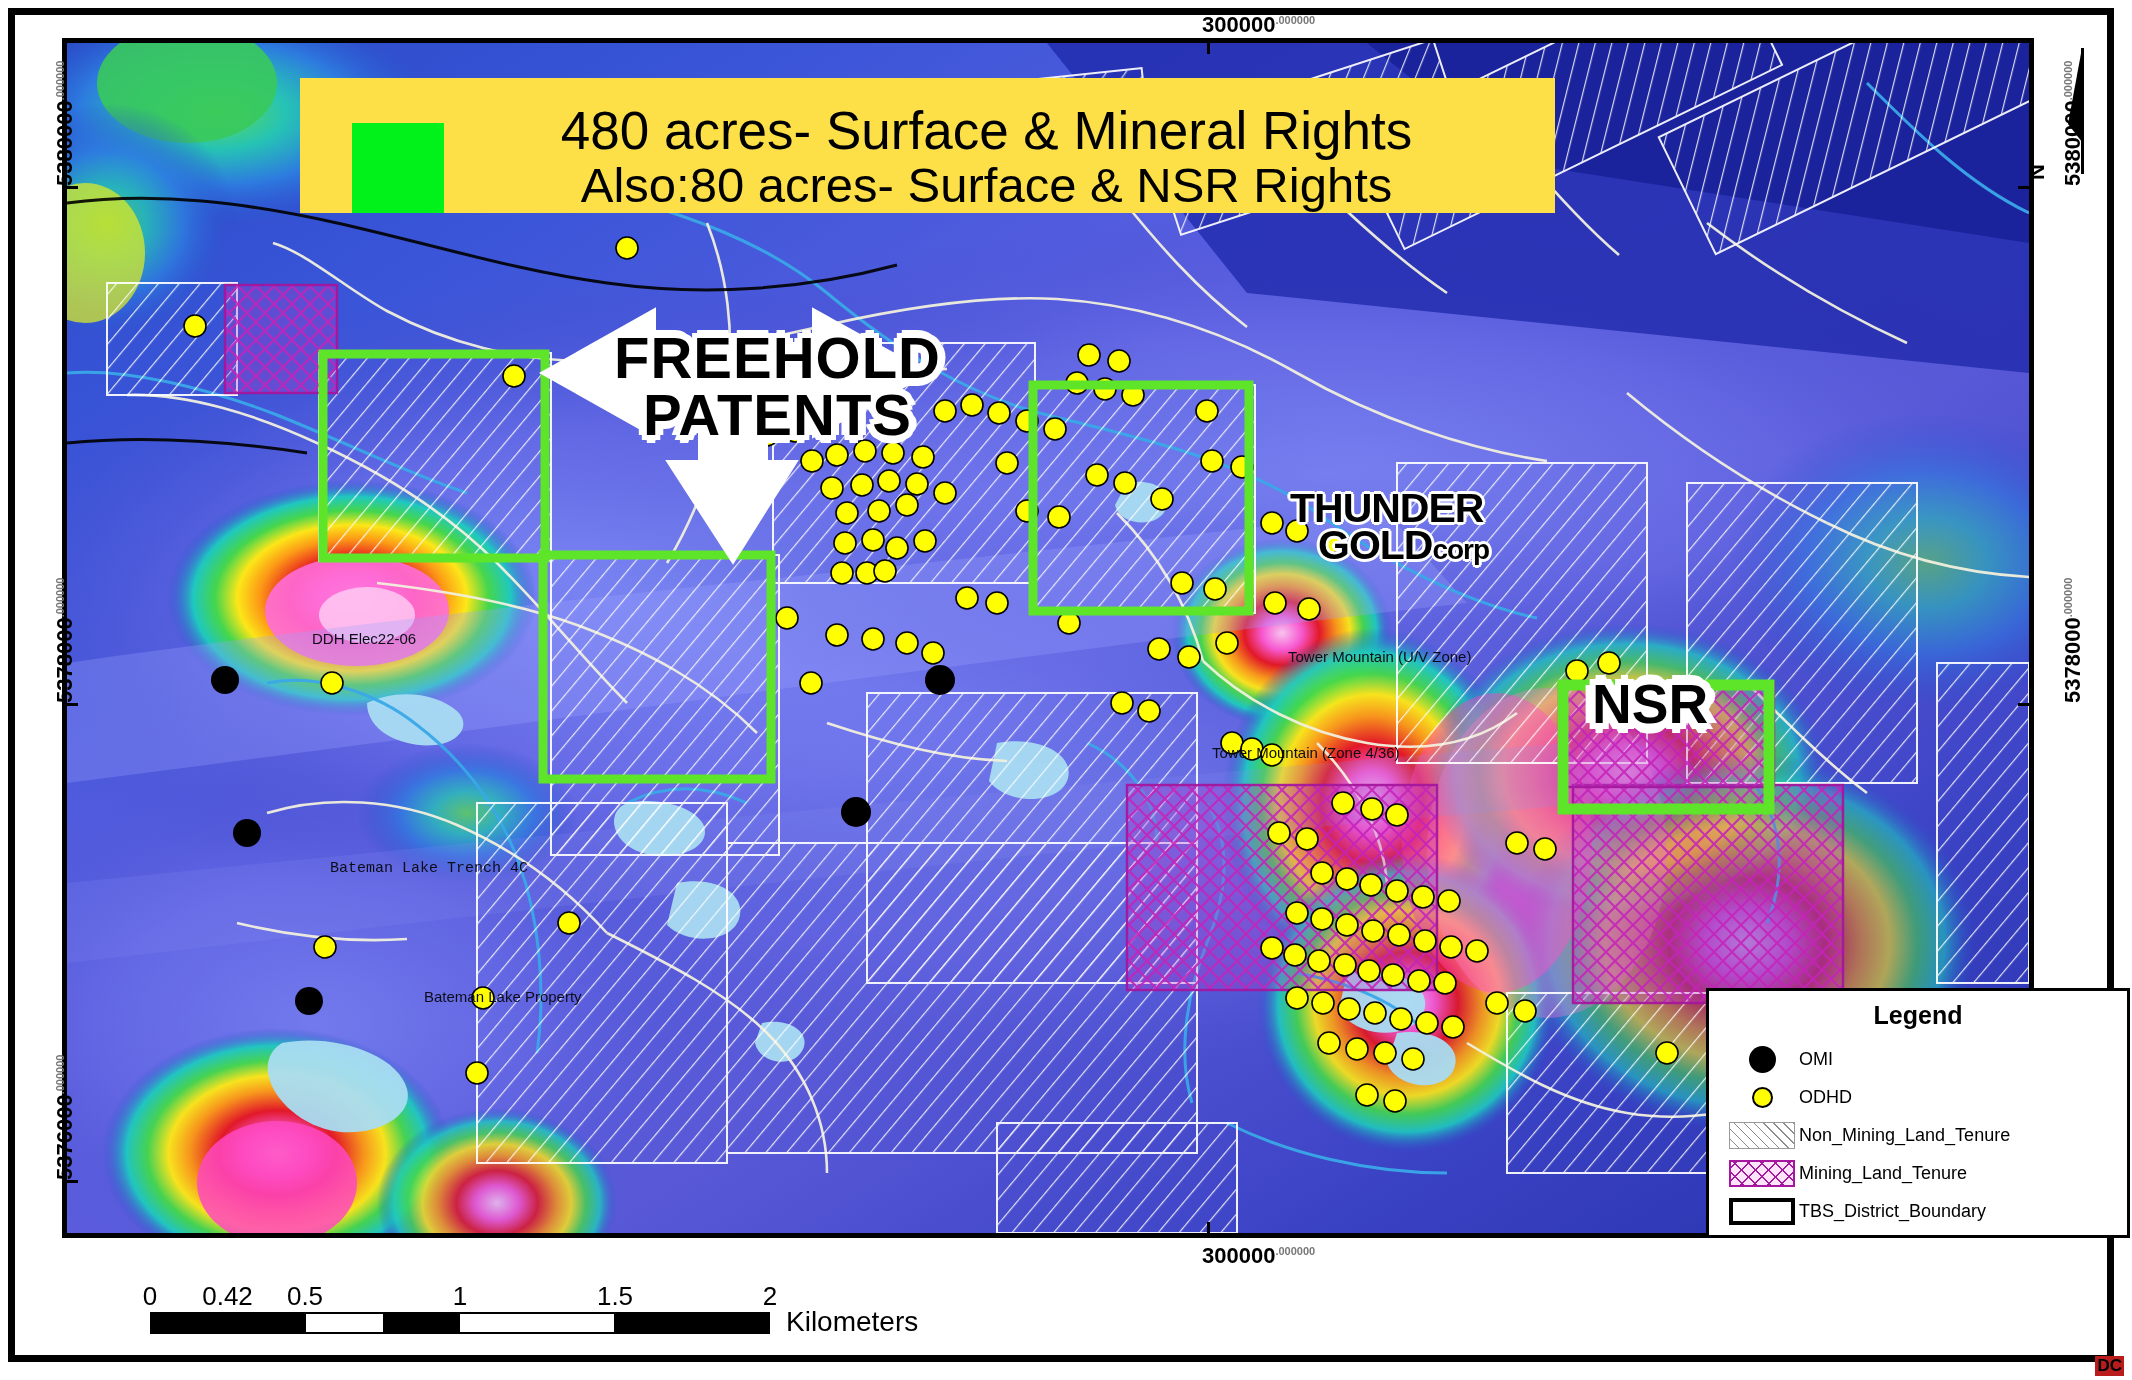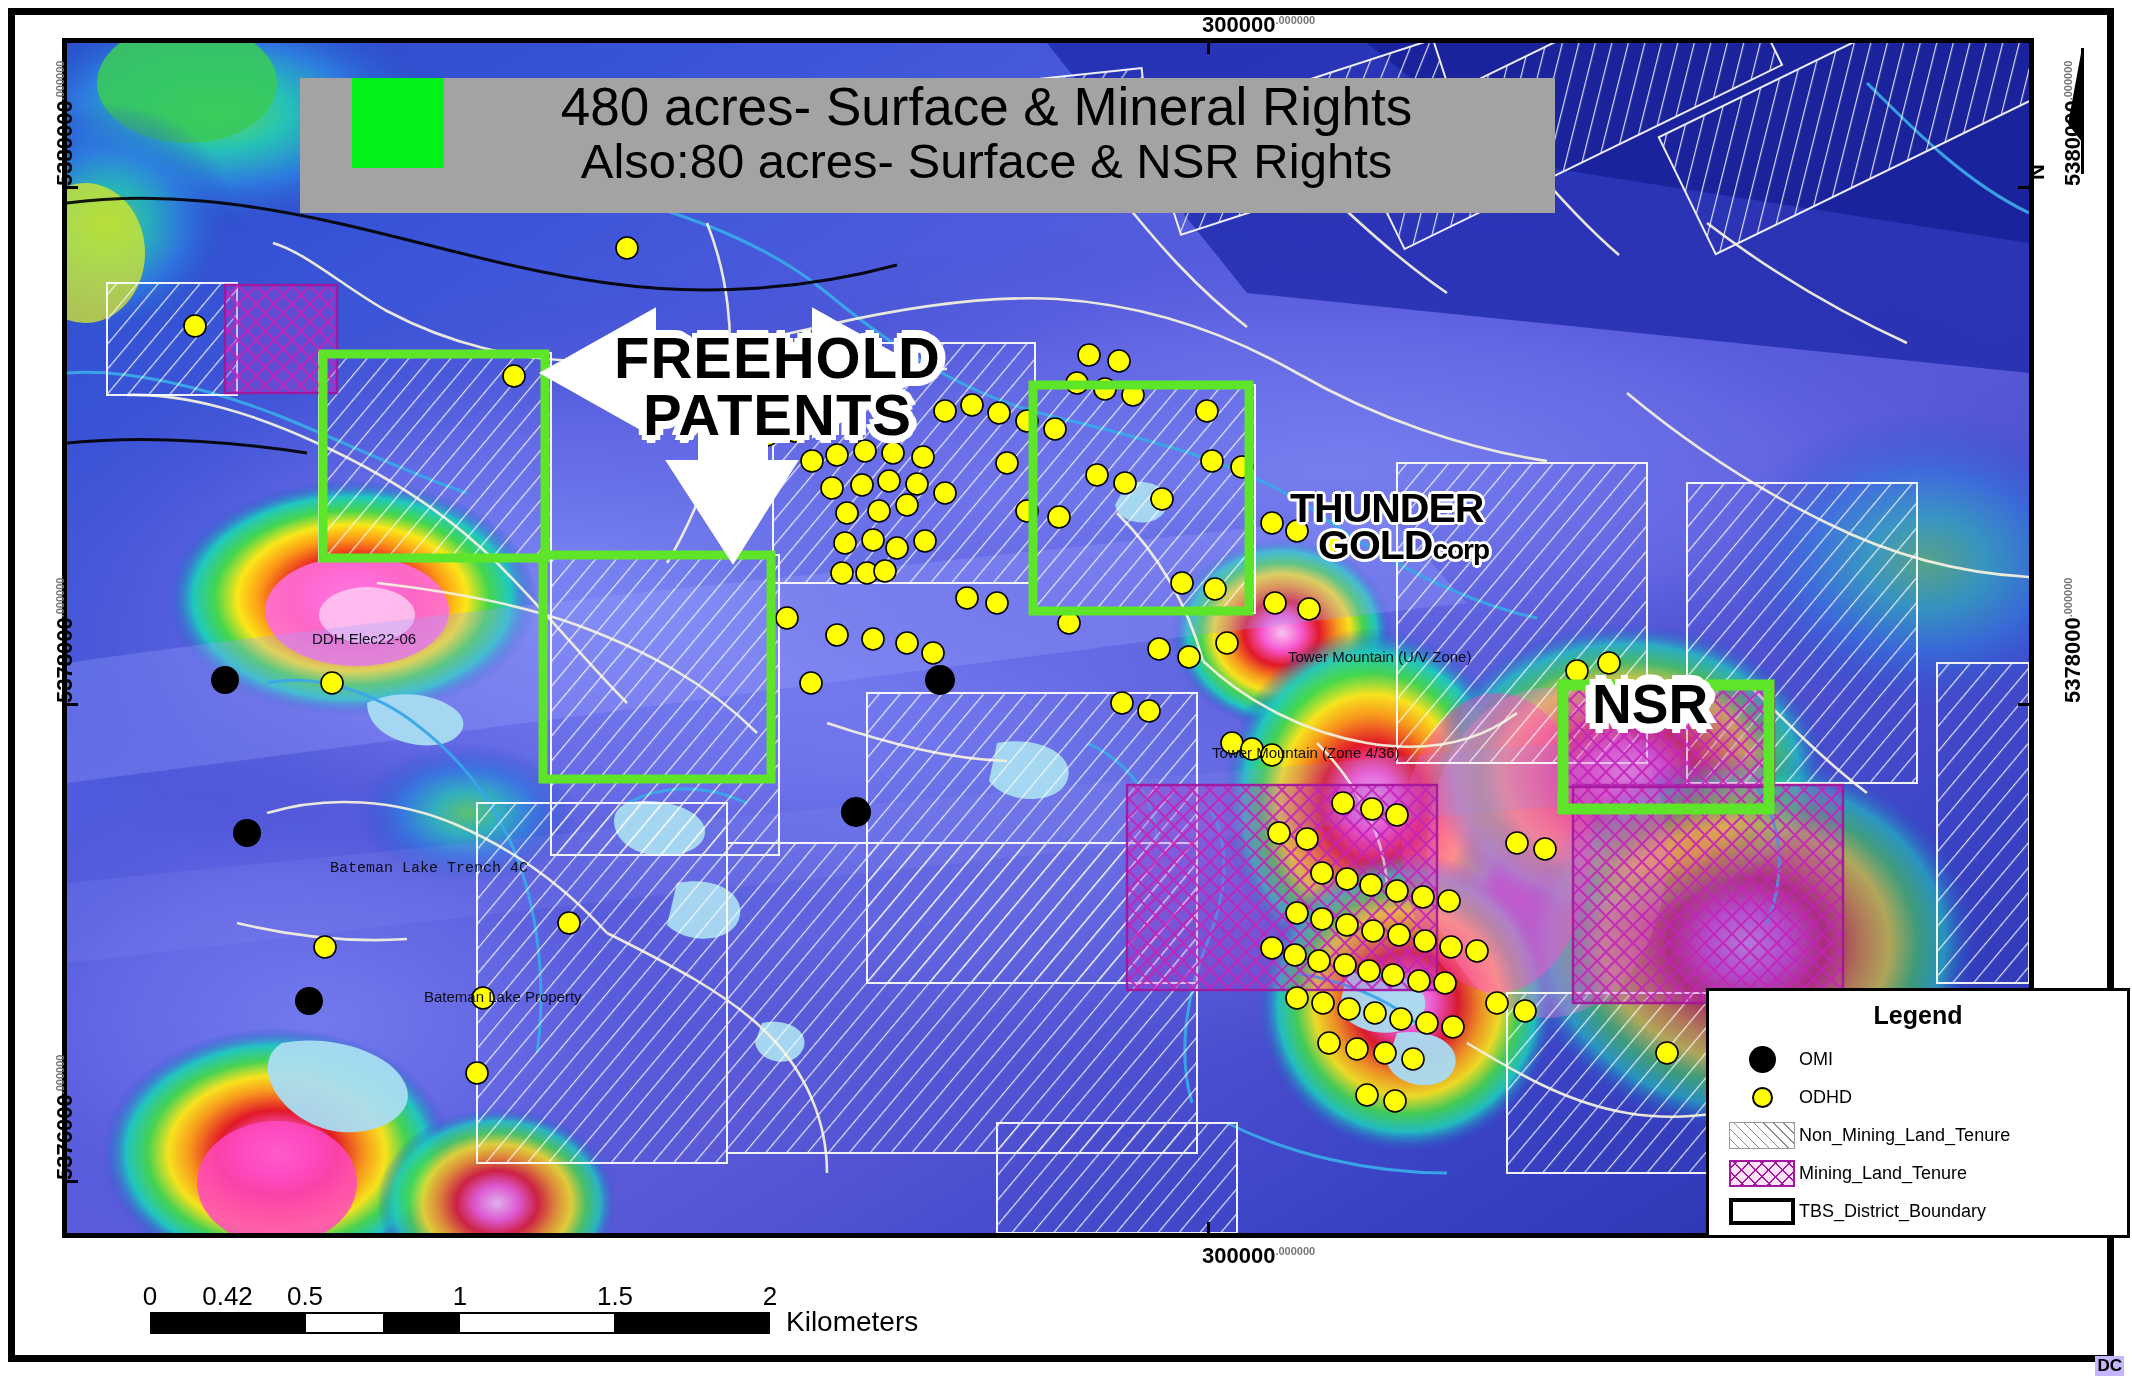--- a/index.html
+++ b/index.html
@@ -49,22 +49,22 @@
   #north-arrow .n-label{
     position:absolute;left:-2px;bottom:-4px;
     font-size:22px;font-weight:bold;
     transform:rotate(-90deg);transform-origin:left bottom;
   }
 
   
   #title-box{
     position:absolute;left:300px;top:78px;
     width:1255px;height:135px;
-    background:#a3a3a3;
-    display:flex;align-items:flex-start;
+    background:#fde047;
+    display:flex;align-items:flex-end;
     z-index:40;
   }
   #title-swatch{
     width:92px;height:90px;background:#00f21a;
     margin-left:52px;flex:0 0 auto;
   }
   #title-text{
     flex:1 1 auto;text-align:center;
     padding-right:26px;
     color:#000;
@@ -149,21 +149,21 @@
   #scalebar{position:absolute;left:150px;top:1278px;z-index:45;}
   #sb-labels{position:relative;height:34px;width:620px;}
   #sb-labels span{position:absolute;font-size:26px;color:#000;font-weight:400;transform:translateX(-50%);}
   #sb-bar{position:relative;width:620px;height:22px;border:2px solid #000;box-sizing:border-box;background:#000;}
   #sb-bar i{position:absolute;top:0;height:100%;background:#fff;display:block;}
   #sb-unit{position:absolute;left:636px;top:28px;font-size:28px;color:#000;}
 
   
   #dc-credit{
     position:absolute;right:8px;bottom:4px;z-index:46;
-    font-size:17px;font-weight:bold;color:#000;background:#c4b5fd;
+    font-size:17px;font-weight:bold;color:#000;background:#b91c1c;
     padding:0 2px;
   }
 </style>
 </head>
 <body>
 
 <div id="page">
 
   <div id="outer-frame"></div>
 

